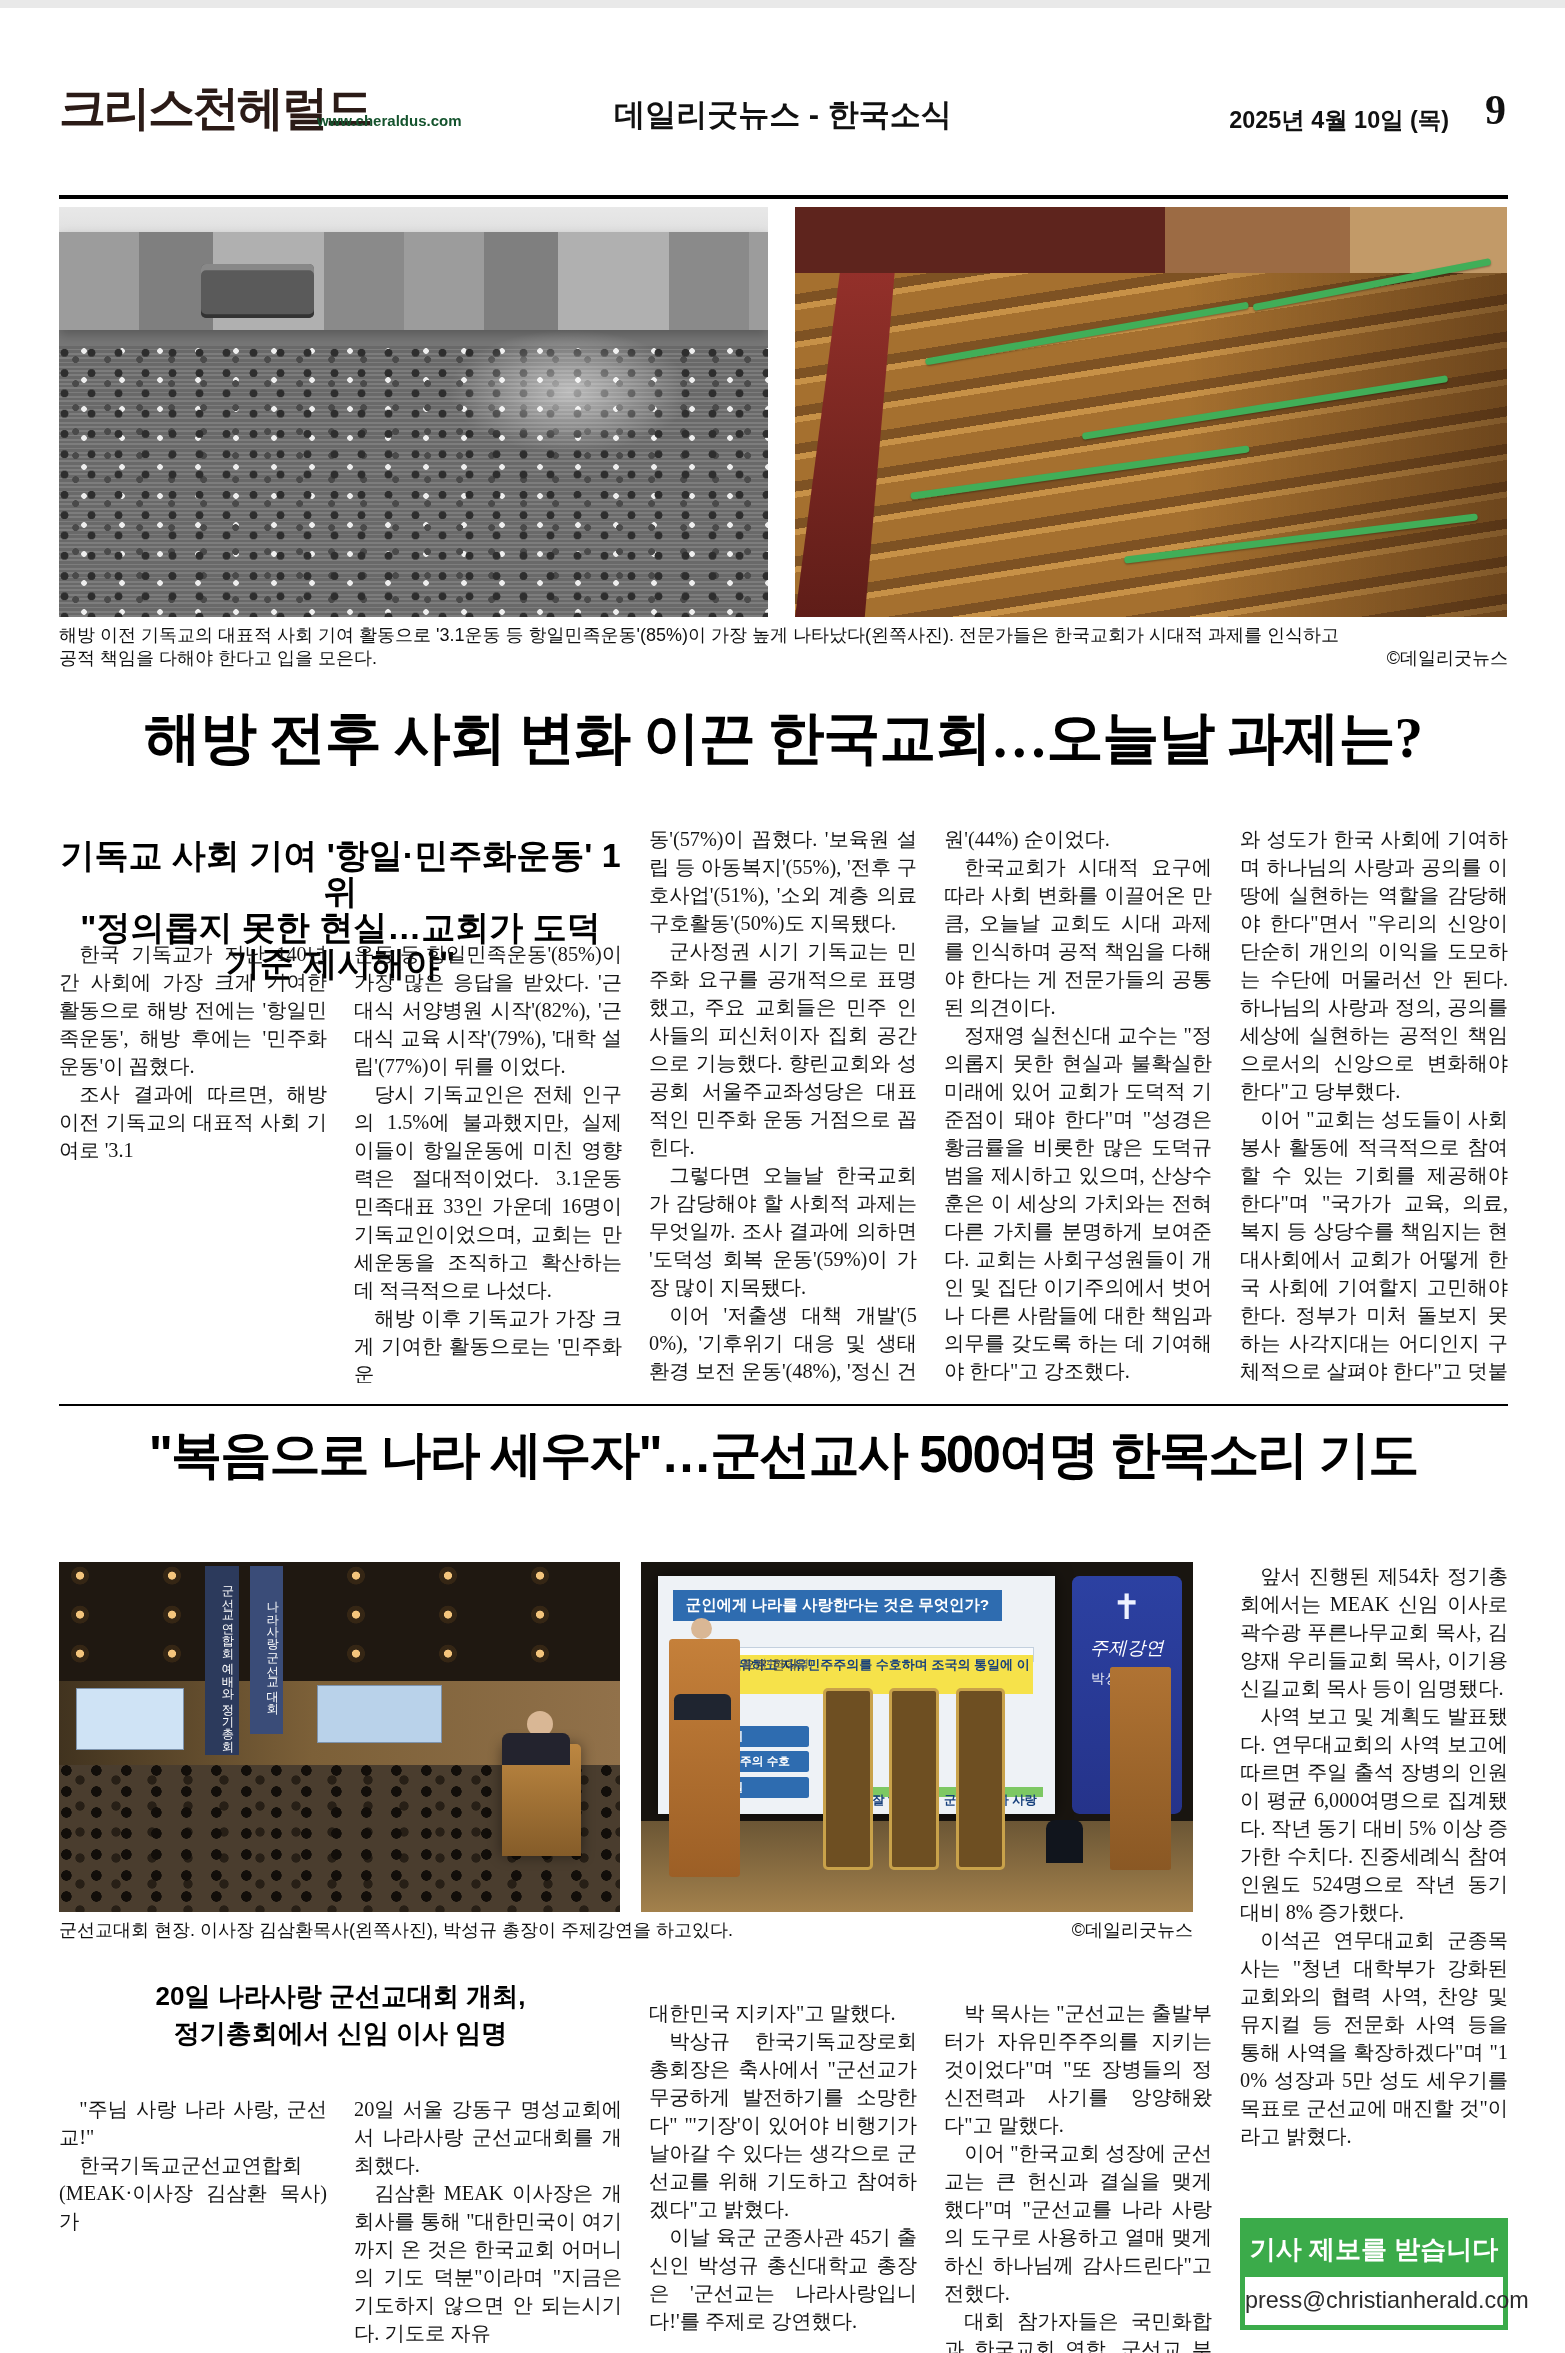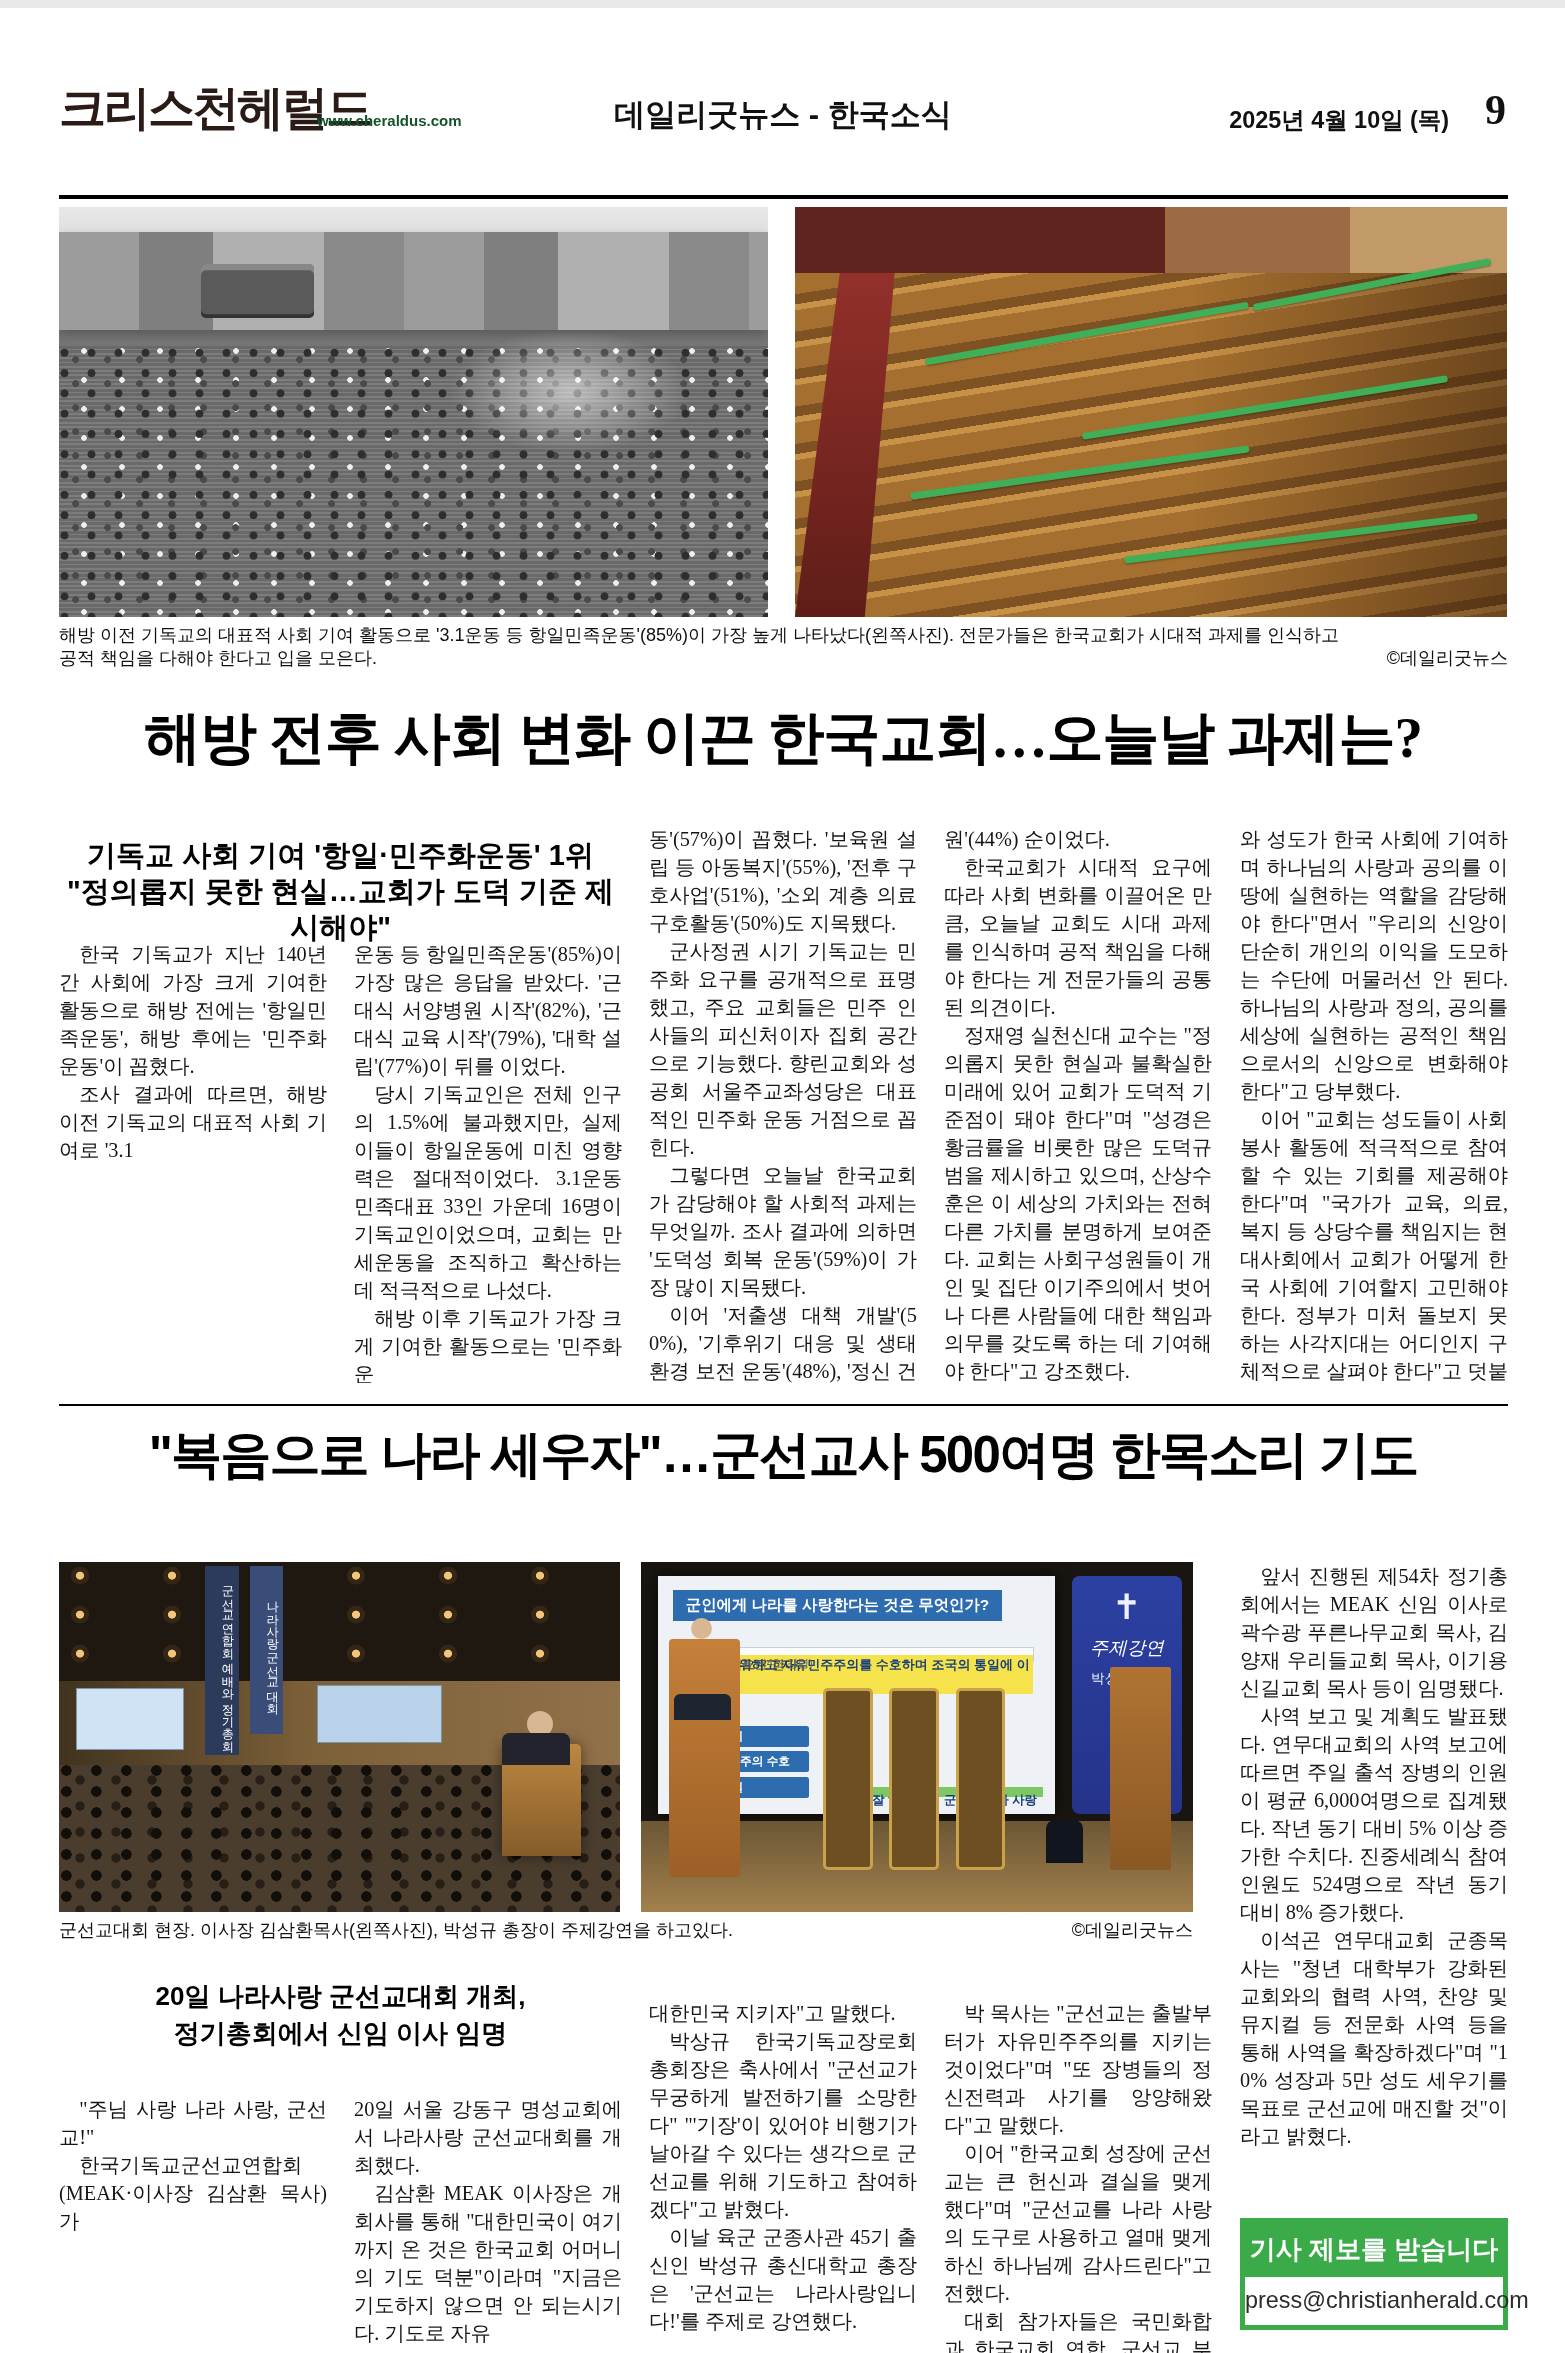--- a/index.html
+++ b/index.html
@@ -65,21 +65,21 @@
     font-family:"Liberation Sans",sans-serif;font-size:18px;color:#101010;line-height:23.4px;}
   .cap1{left:59px;top:616px;width:1449px;}
   .cap2{left:59px;top:1911px;width:1134px;}
   .credit{white-space:nowrap;margin-left:25px;}
 
   
   .h1{position:absolute;left:0;top:692px;width:100%;text-align:center;
     font-family:"Liberation Serif",serif;font-weight:700;font-size:57px;letter-spacing:-1.2px;color:#000;}
   .subhead{position:absolute;text-align:center;font-family:"Liberation Sans",sans-serif;
     font-weight:800;color:#000;}
-  .sh1{left:59px;top:829px;width:563px;font-size:29px;line-height:36px;}
+  .sh1{left:59px;top:829px;width:563px;font-size:34px;line-height:36px;}
   .h2{position:absolute;left:0;top:1413px;width:100%;text-align:center;
     font-family:"Liberation Sans",sans-serif;font-weight:900;font-size:51px;letter-spacing:-1.8px;color:#000;}
   .sh2{left:59px;top:1970px;width:563px;font-size:26px;line-height:37px;}
 
   
   .col{position:absolute;width:268px;overflow:hidden;text-align:justify;
     font-size:20.3px;line-height:28px;word-break:break-all;color:#151515;}
   .col p{margin:0;}
   .col p.ind{text-indent:1em;}
   .a1c1{left:59px;top:932px;height:443px;}

